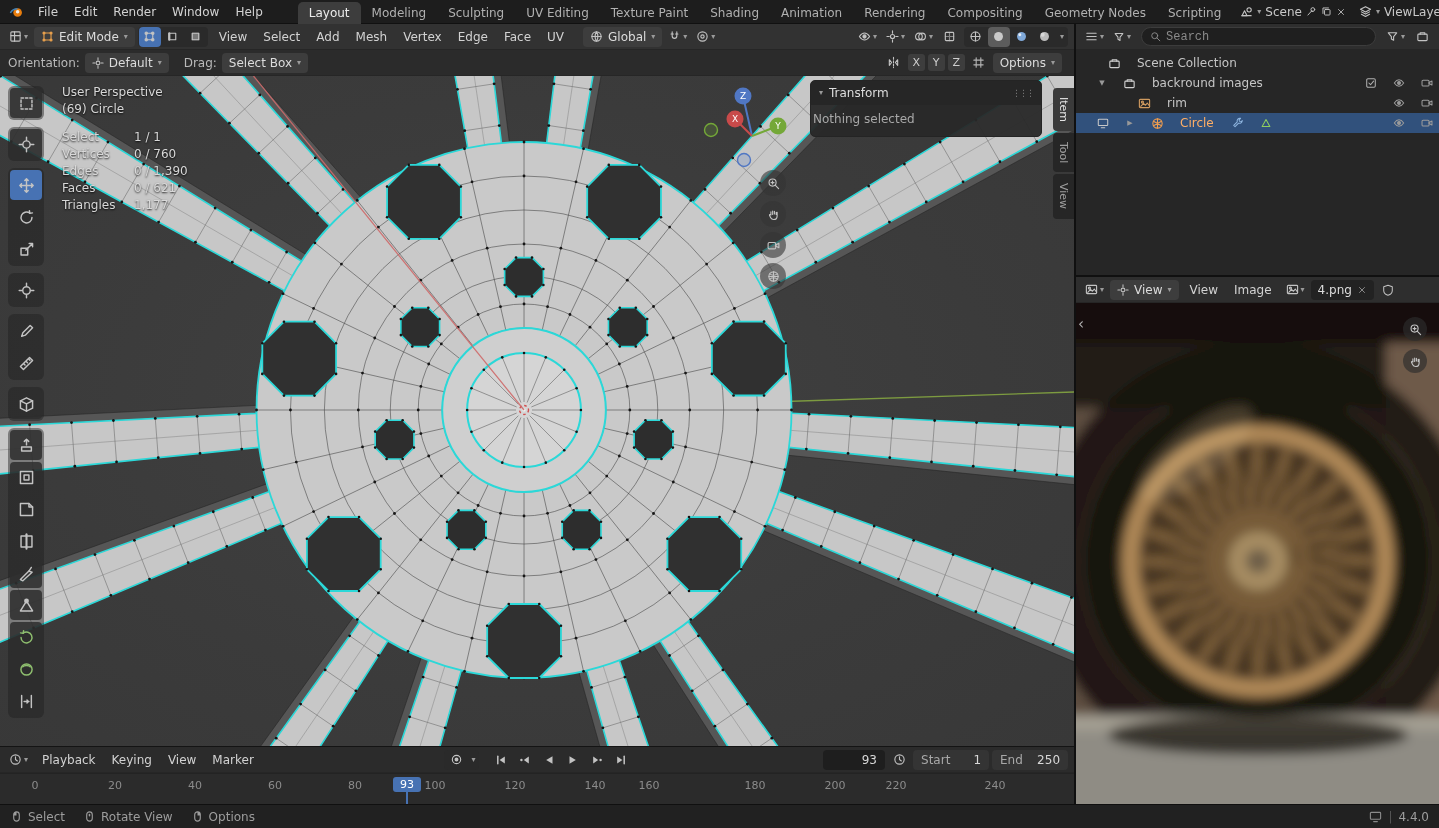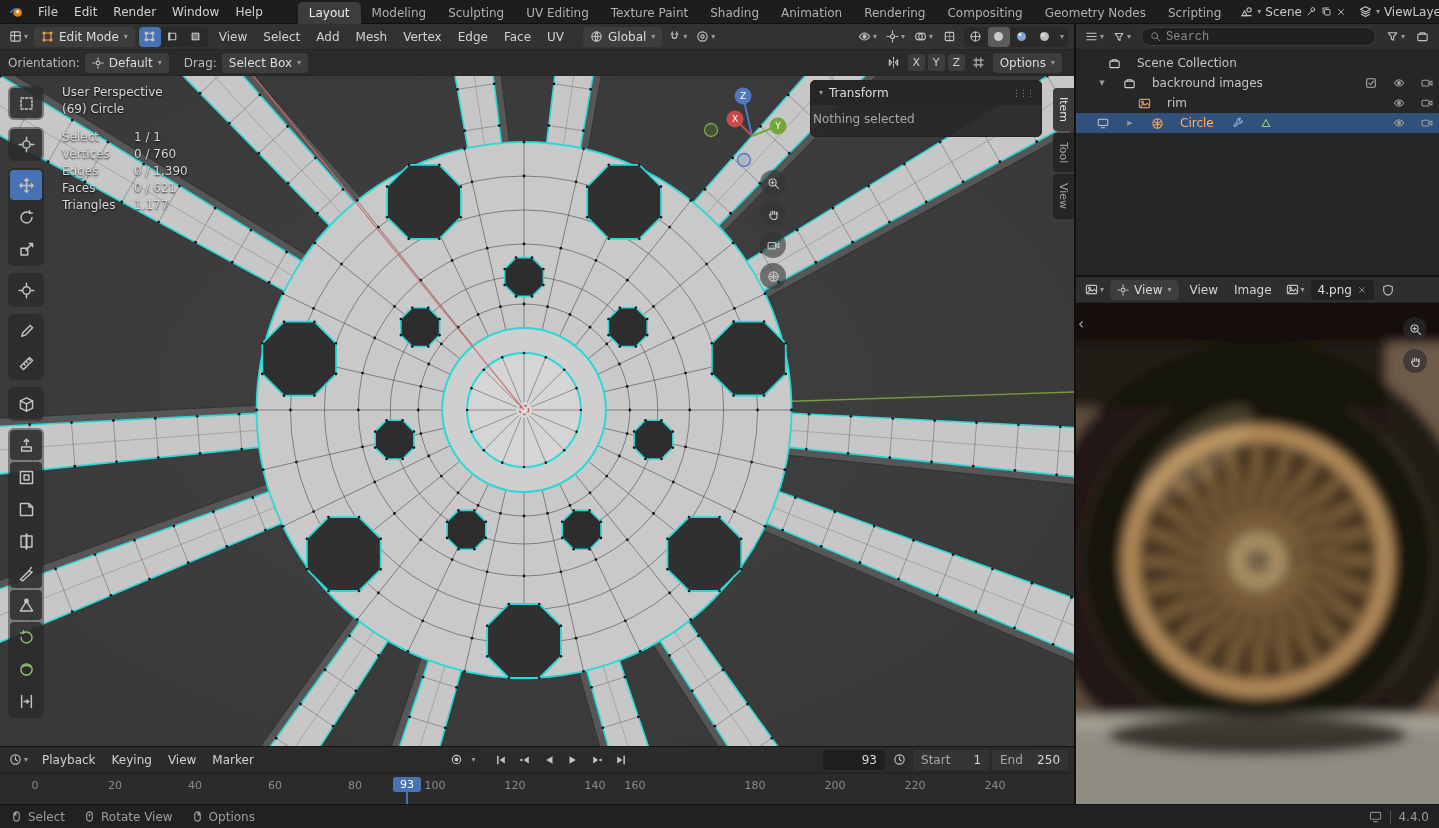--- a/index.html
+++ b/index.html
@@ -1432,24 +1432,24 @@
           <span id="ph-line" style="left: 407px;"></span>
           <span id="frame-badge" style="left: 407px;">93</span>
         <span class="tick" style="left: 35px;">0</span>
             <span class="tick" style="left: 115px;">20</span>
             <span class="tick" style="left: 195px;">40</span>
             <span class="tick" style="left: 275px;">60</span>
             <span class="tick" style="left: 355px;">80</span>
             <span class="tick" style="left: 435px;">100</span>
             <span class="tick" style="left: 515px;">120</span>
             <span class="tick" style="left: 595px;">140</span>
-            <span class="tick" style="left: 635px;">160</span>
+            <span class="tick" style="left: 649px;">160</span>
             <span class="tick" style="left: 755px;">180</span>
             <span class="tick" style="left: 835px;">200</span>
-            <span class="tick" style="left: 915px; text-align: right;">220</span>
+            <span class="tick" style="left: 896px; text-align: right;">220</span>
             <span class="tick" style="left: 995px;">240</span>
           </div>
       </div>
     </div>
 
     <div id="right-col">
       <div id="outliner">
         <div class="editor-header" id="ol-header">
           <span class="icon-btn">
               <span class="icon" id="ic-oled">

